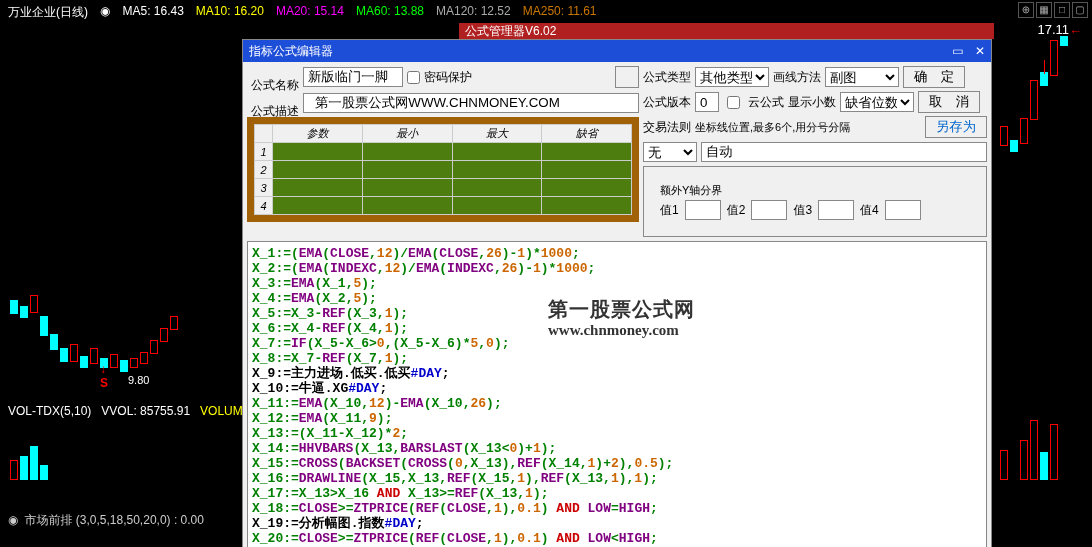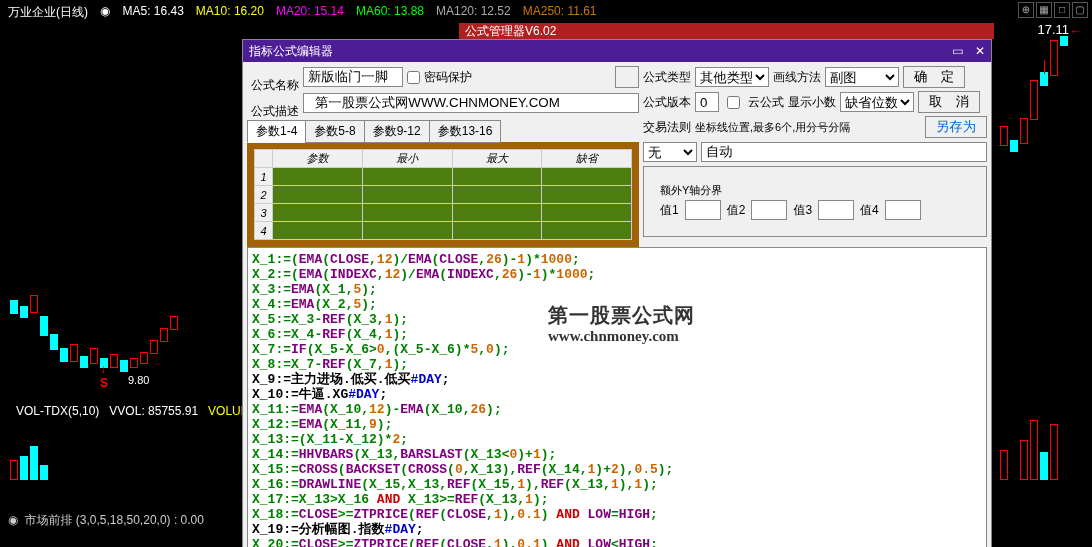--- a/index.html
+++ b/index.html
@@ -8,31 +8,31 @@
 .chart-header { position: absolute; top: 4px; left: 8px; color: #ccc; display: flex; gap: 12px; }
 .chart-header span { white-space: nowrap; }
 .ma-white { color: #fff; }
 .ma-yellow { color: #ff0; }
 .ma-purple { color: #f0f; }
 .ma-green { color: #0f0; }
 .ma-gray { color: #aaa; }
 .ma-orange { color: #c70; }
 .top-icons { position: absolute; top: 2px; right: 4px; display: flex; gap: 2px; }
 .top-icons div { width: 16px; height: 16px; border: 1px solid #555; color: #aaa; text-align: center; line-height: 14px; font-size: 10px; cursor: pointer; }
-.vol-line { position: absolute; top: 404px; left: 16px; color: #ccc; display: flex; gap: 10px; }
+.vol-line { position: absolute; top: 404px; left: 8px; color: #ccc; display: flex; gap: 10px; }
 .vol-yellow { color: #ff0; }
 .bottom-line { position: absolute; top: 512px; left: 8px; color: #ccc; }
 .price-right { position: absolute; top: 22px; right: 10px; color: #fff; font-size: 13px; }
 .price-low { position: absolute; top: 374px; left: 128px; color: #fff; font-size: 11px; }
 .s-mark { position: absolute; top: 362px; left: 100px; color: #f00; font-weight: bold; }
 
 .modal-bg { position: absolute; top: 23px; left: 459px; width: 535px; height: 16px; background: #b02020; color: #fff; padding-left: 6px; font-size: 12px; line-height: 16px; }
 
 .editor-window { position: absolute; top: 39px; left: 242px; width: 750px; background: #f0f0f0; border: 1px solid #888; }
-.editor-titlebar { background: #4c1d95; color: #fff; height: 22px; line-height: 22px; padding-left: 6px; display: flex; justify-content: space-between; }
+.editor-titlebar { background: #1d4ed8; color: #fff; height: 22px; line-height: 22px; padding-left: 6px; display: flex; justify-content: space-between; }
 .editor-titlebar .title-controls { display: flex; }
 .editor-titlebar .title-controls div { width: 22px; text-align: center; cursor: pointer; }
 
 .editor-body { padding: 4px; background: #f0f0f0; }
 .form-row { display: flex; align-items: center; margin-bottom: 4px; height: 22px; }
 .form-label { width: 56px; text-align: right; padding-right: 4px; margin-top: 16px; }
 .form-input { height: 20px; border: 1px solid #888; background: #fff; padding: 0 4px; }
 .form-select { height: 20px; border: 1px solid #888; background: #fff; }
 .form-checkbox { margin: 0 4px; }
 .btn { height: 22px; border: 1px solid #888; background: #f0f0f0; padding: 0 8px; cursor: pointer; white-space: nowrap; }
@@ -168,26 +168,20 @@
           <span class="form-label">公式名称</span>
           <input class="form-input" style="width: 100px;" value="新版临门一脚">
           <input type="checkbox" class="form-checkbox" style="">
           <span>密码保护</span>
           <button class="btn" style="margin-left:auto;width:24px"></button>
         </div>
         <div class="form-row">
           <span class="form-label">公式描述</span>
           <input class="form-input" style="flex: 1 1 0%; padding-left: 11px;" value="第一股票公式网WWW.CHNMONEY.COM">
         </div>
-        <div class="params-tabs">
-          <div class="param-tab active">参数1-4</div>
-          <div class="param-tab">参数5-8</div>
-          <div class="param-tab">参数9-12</div>
-          <div class="param-tab">参数13-16</div>
-        </div>
         <div class="params-grid">
           <table>
             <tbody>
                 <tr>
                   <th style="width:18px"></th>
                   <th>参数</th>
                   <th>最小</th>
                   <th>最大</th>
                   <th>缺省</th>
                 </tr>

